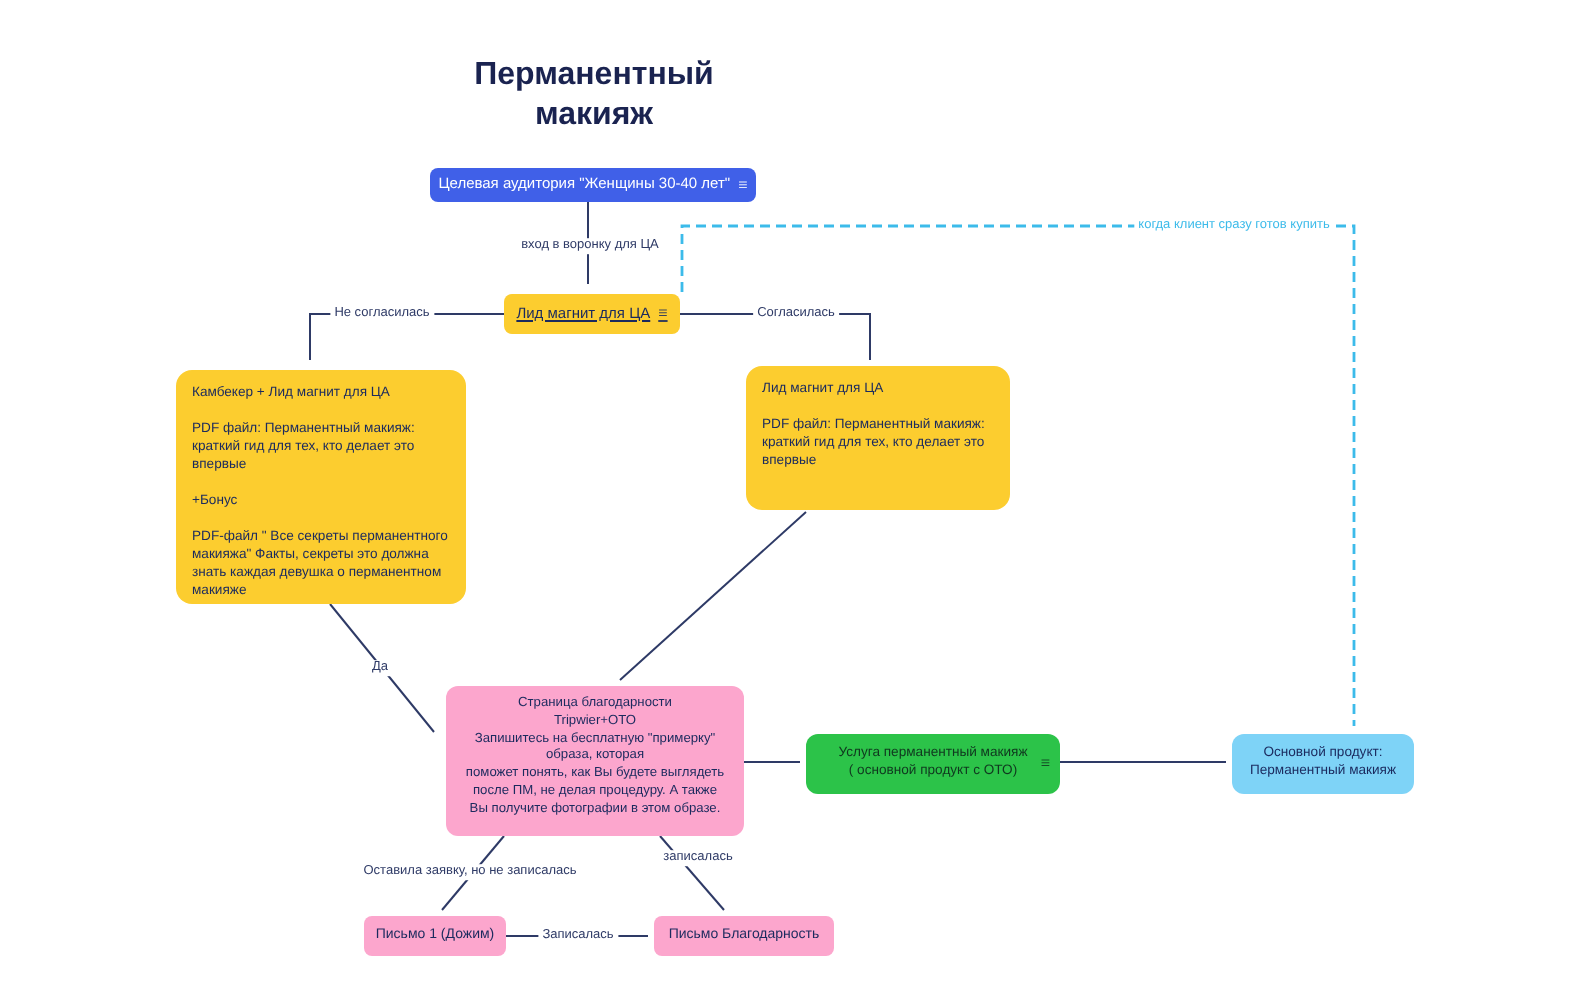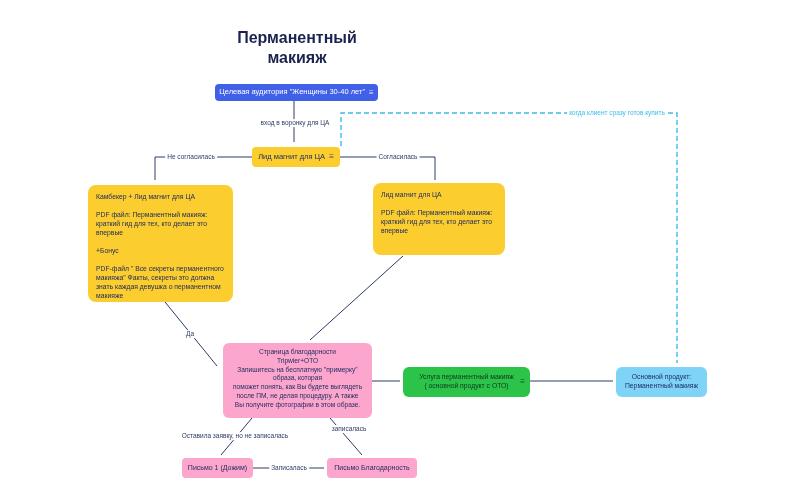--- a/index.html
+++ b/index.html
@@ -20,21 +20,21 @@
     border-radius:8px;padding:7px 8px;font-size:6.8px;line-height:1.33;
     white-space:pre-line;text-align:left;
   }
   .yellow{background:#fccd2f;color:#1b2a5e;}
   .blue{background:#4060e8;color:#ffffff;}
   .pink{background:#fca6cd;color:#1b2a5e;}
   .green{background:#2cc349;color:#123c22;}
   .skyblue{background:#7ed3f7;color:#1b2a5e;}
 
   #audience{left:215px;top:84px;width:163px;height:17px;}
-  #lead-magnet{left:252px;top:147px;width:88px;height:20px;}
+  #lead-magnet{left:252px;top:147px;width:88px;height:20px;text-decoration:underline;}
   #comebacker{left:88px;top:185px;width:145px;height:117px;}
   #lead-magnet-file{left:373px;top:183px;width:132px;height:72px;}
   #thank-you{left:223px;top:343px;width:149px;height:75px;border-radius:6px;
     padding:5px 2px;font-size:6.6px;line-height:1.34;text-align:center;white-space:pre-line;}
   #service{left:403px;top:367px;width:127px;height:30px;border-radius:6px;
     display:flex;align-items:center;justify-content:center;font-size:6.8px;line-height:1.3;
     text-align:center;white-space:pre-line;color:#10381f;}
   #main-product{left:616px;top:367px;width:91px;height:30px;border-radius:6px;
     display:flex;align-items:center;justify-content:center;font-size:6.8px;line-height:1.3;
     text-align:center;white-space:pre-line;}

